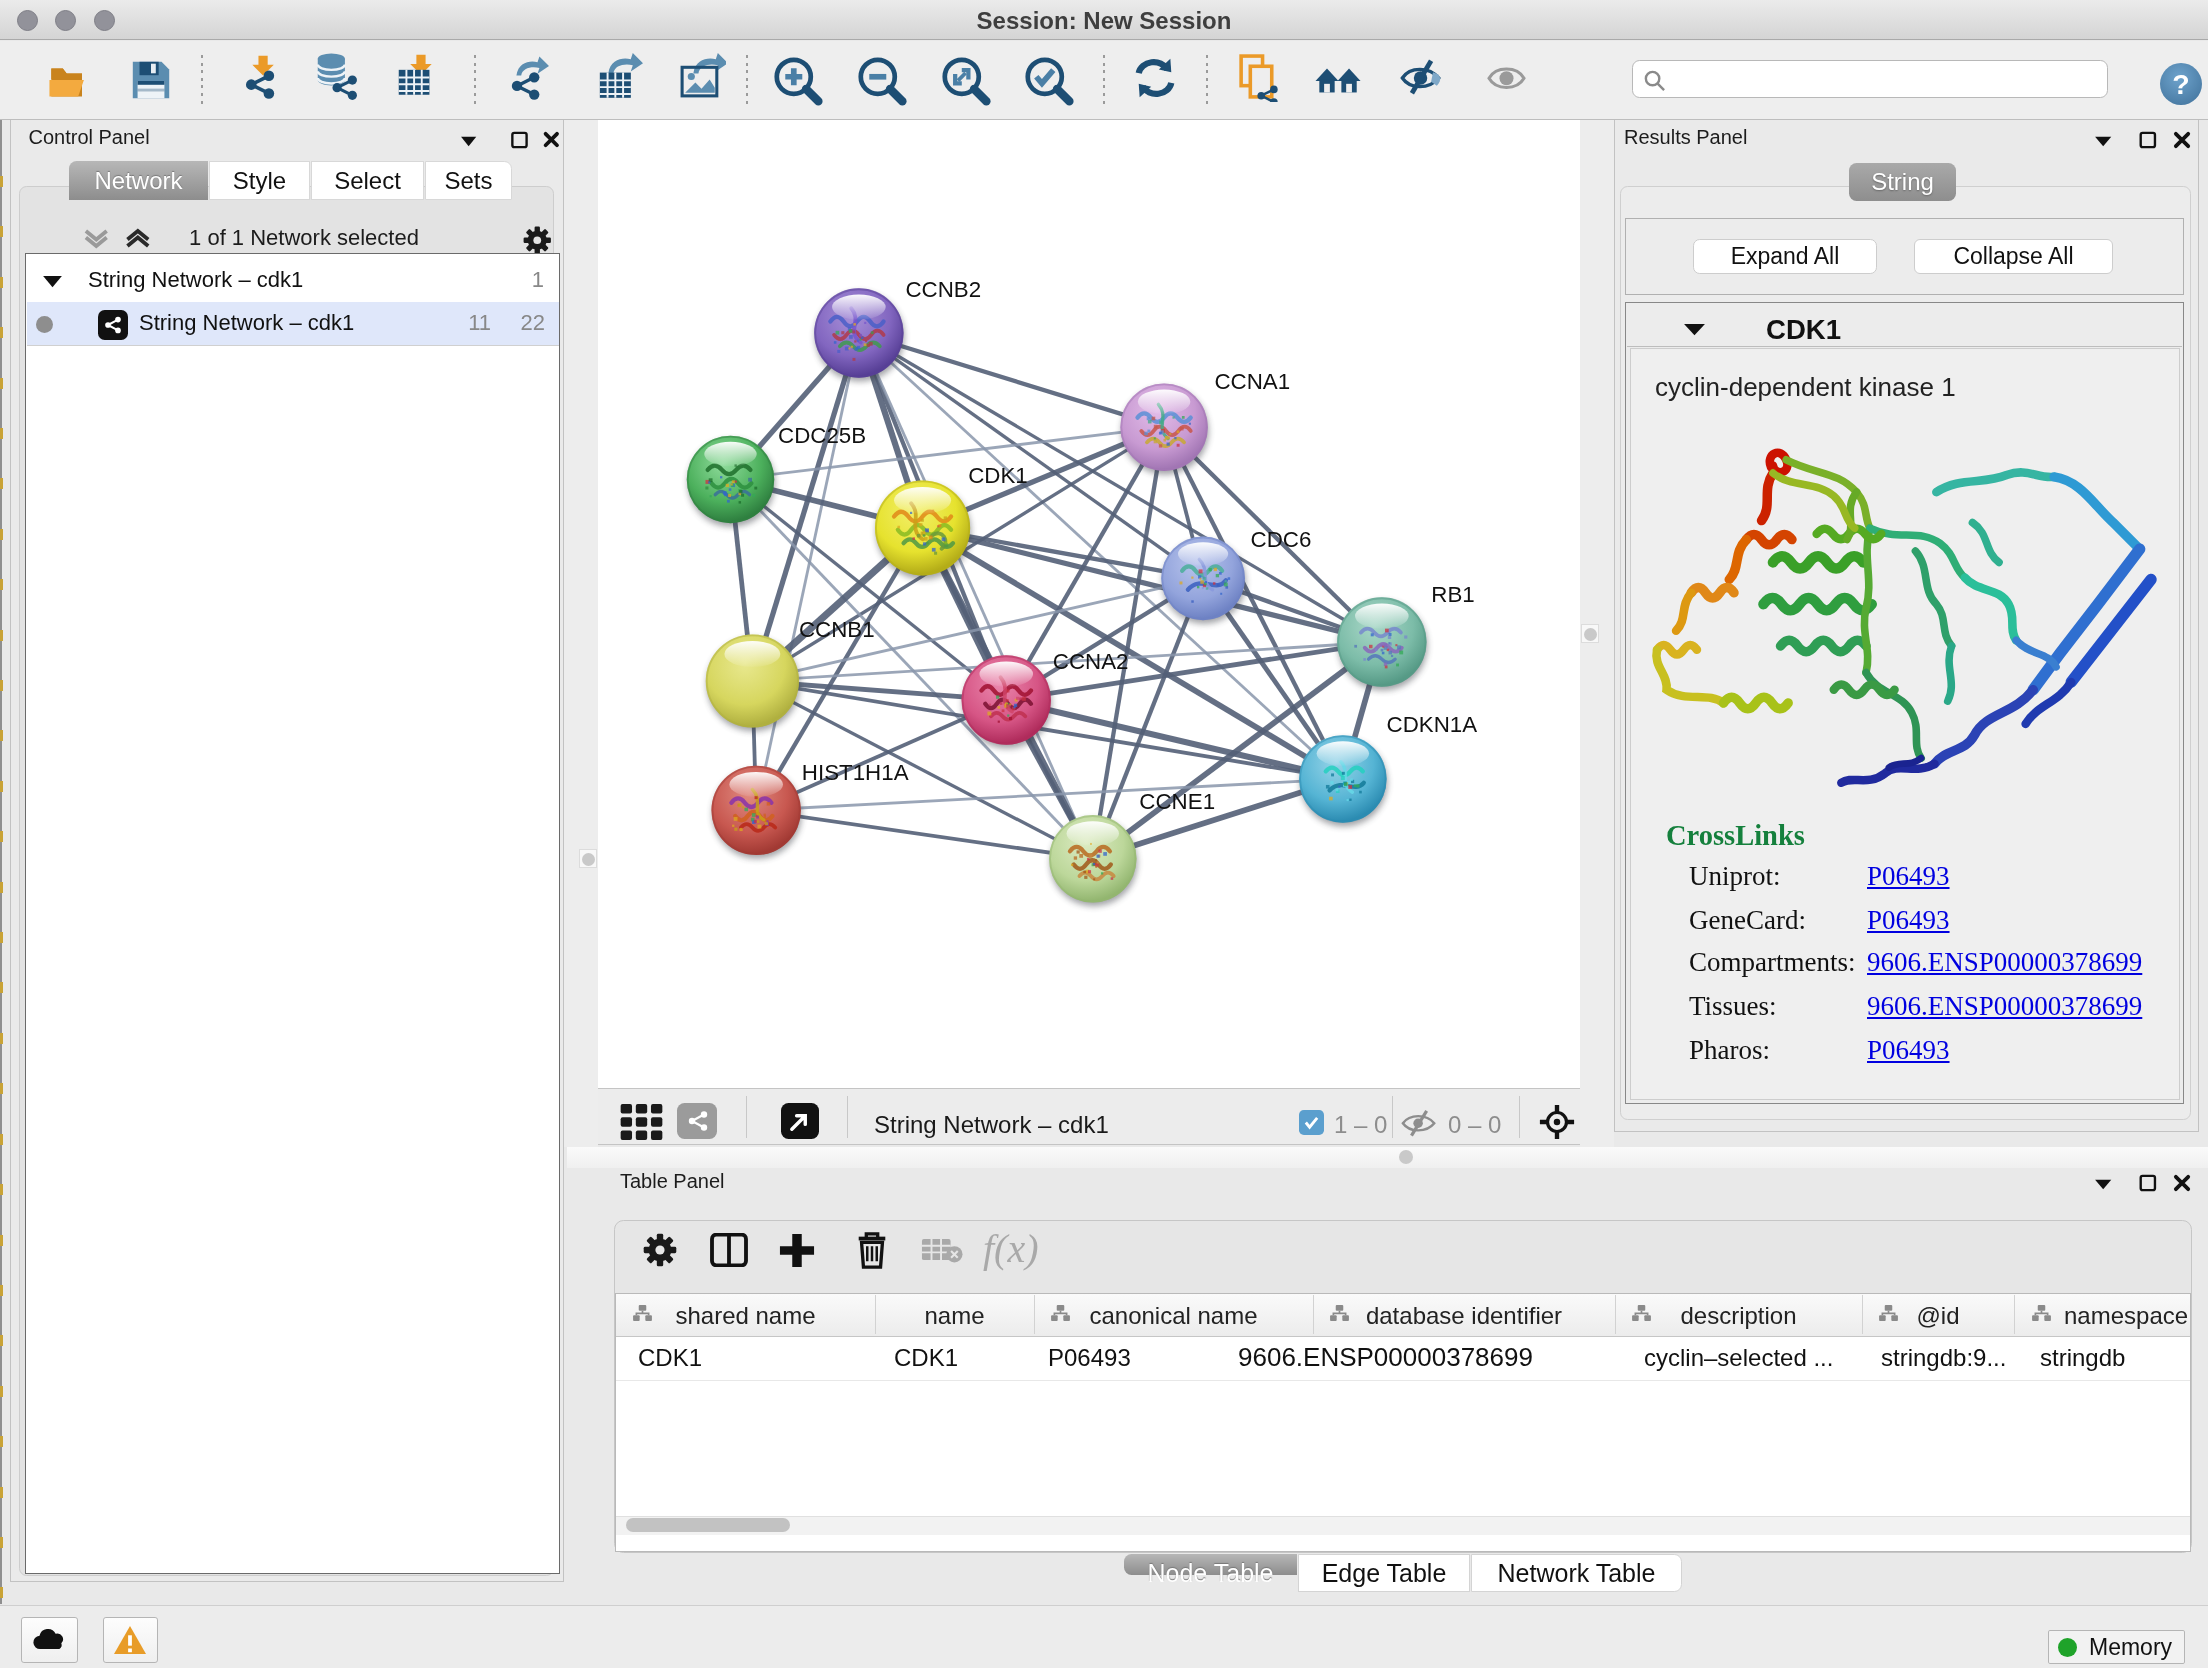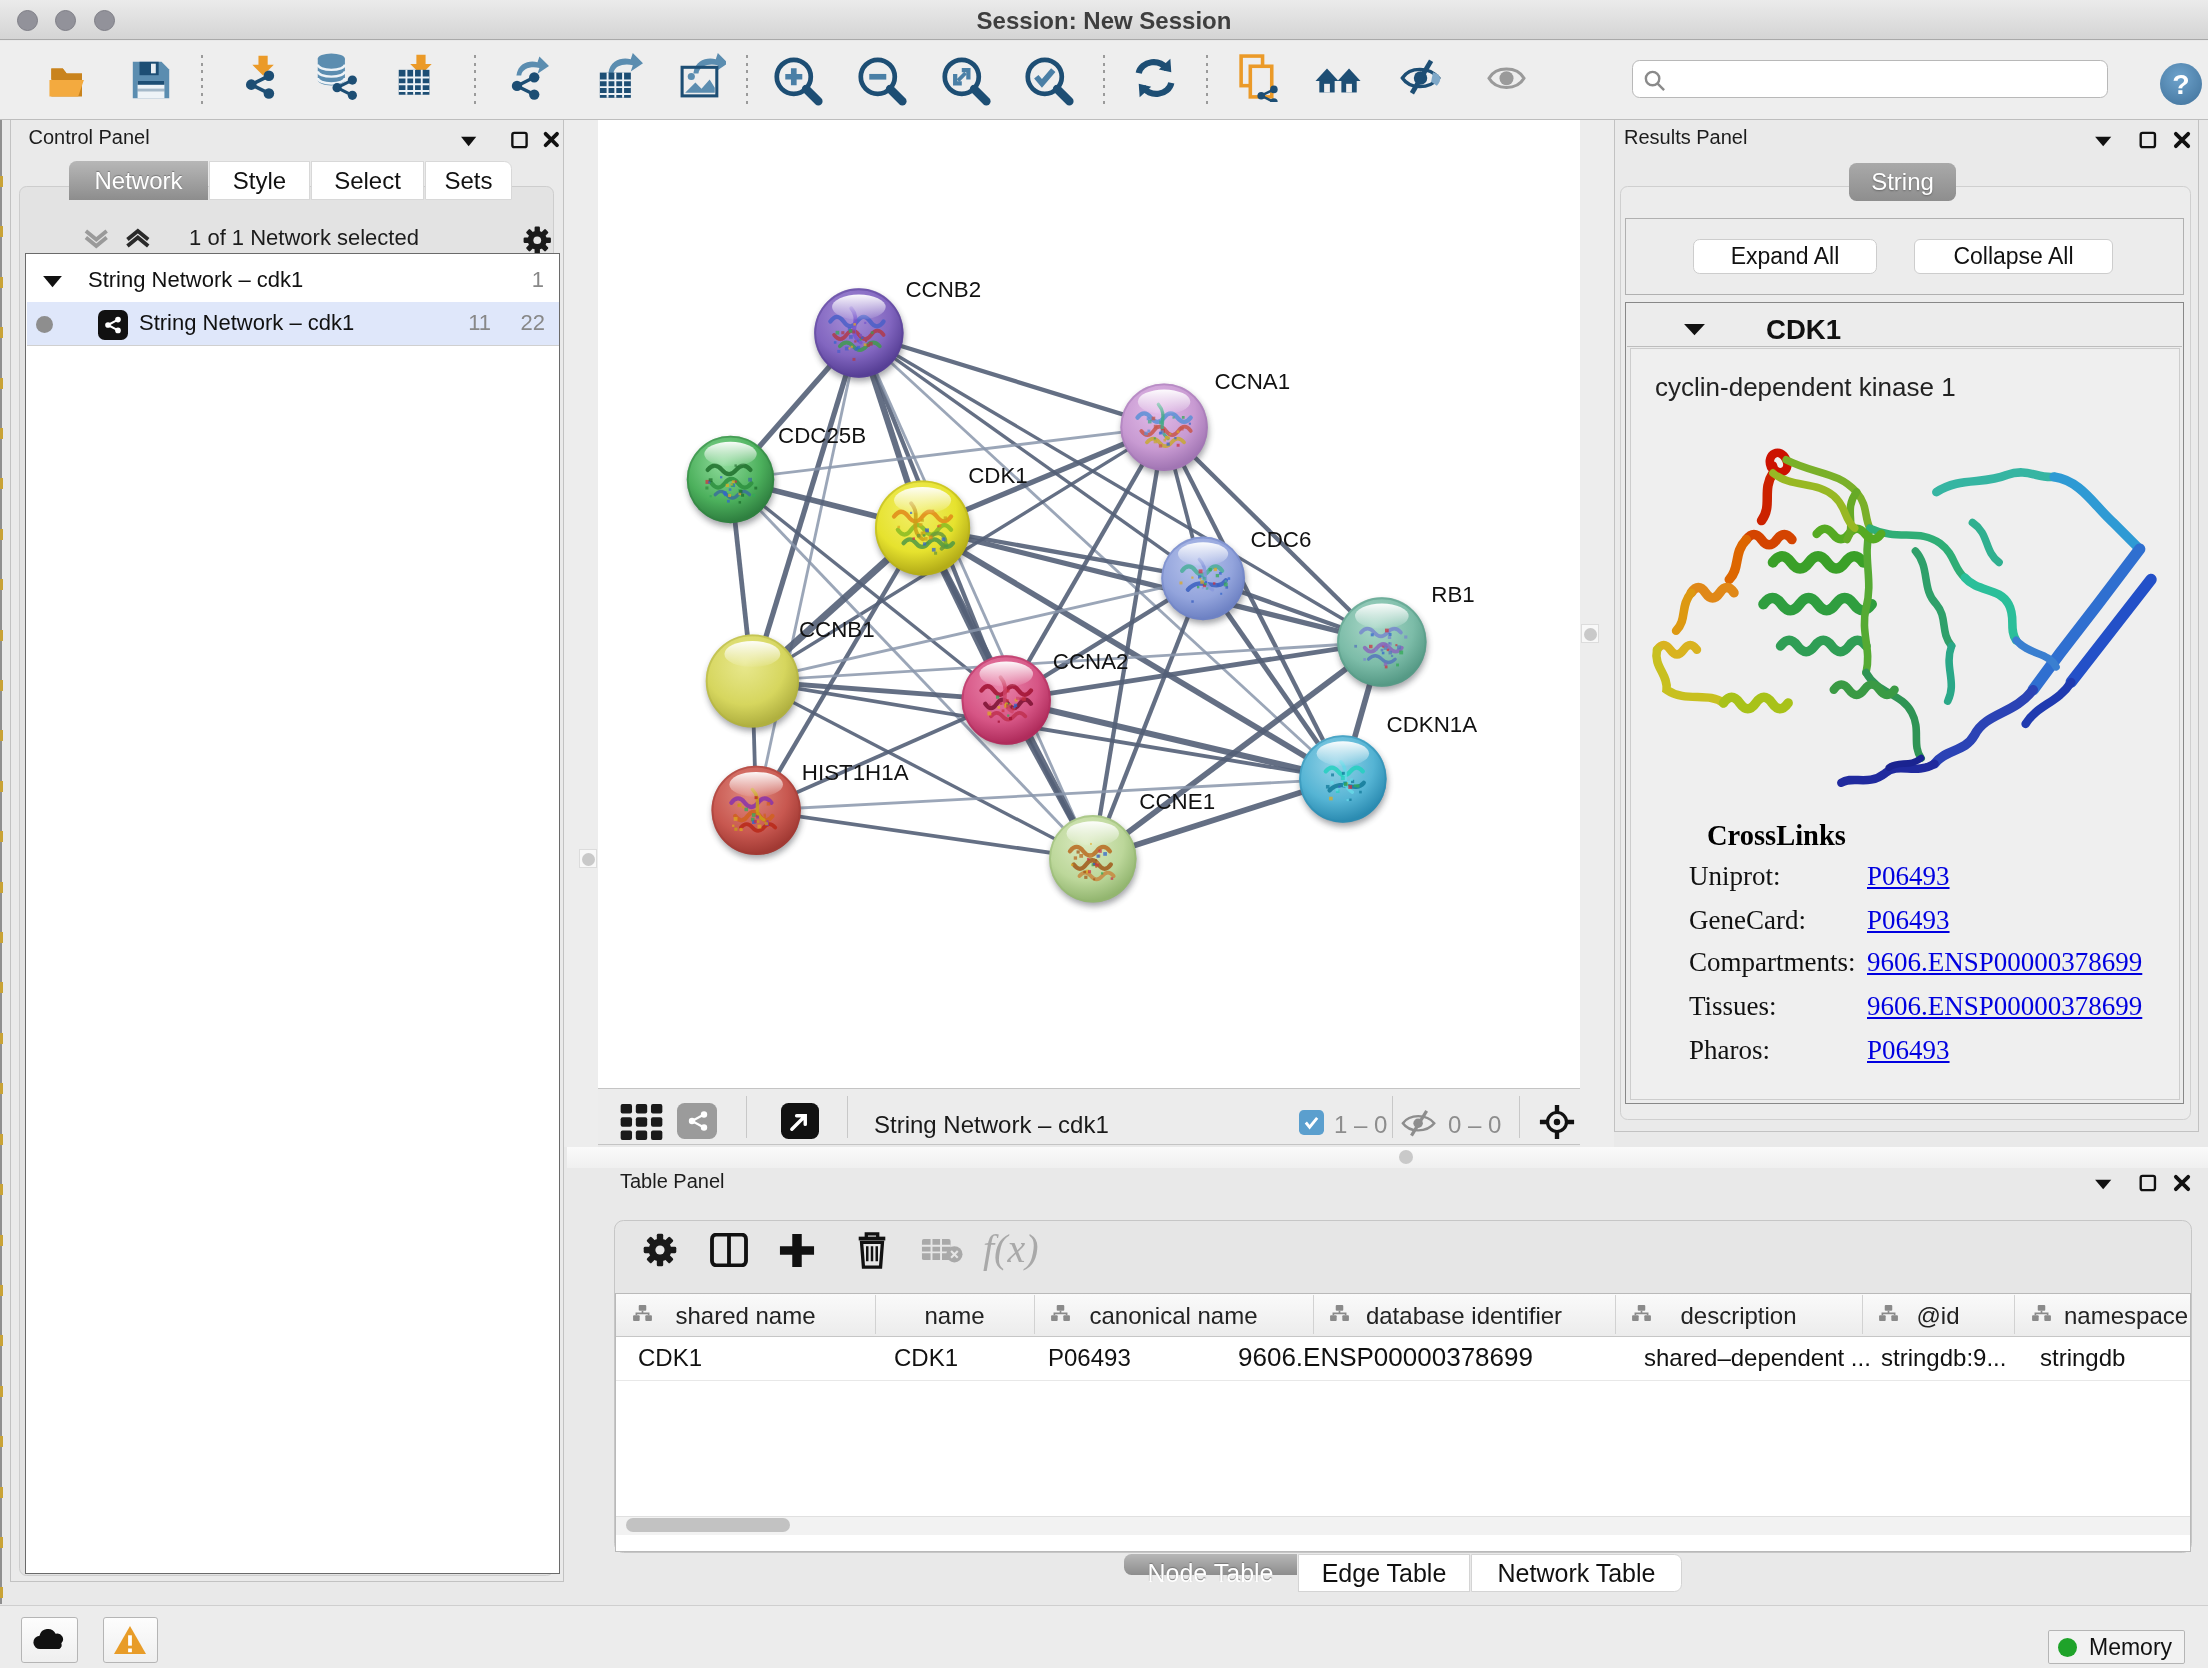--- a/index.html
+++ b/index.html
@@ -897,21 +897,21 @@
       <path d="M306 358 C294 368 282 360 272 368" stroke="#1a2390" stroke-width="7"></path>
       <path d="M196,122 q8.5,-11 17,0.0 q8.5,11 17,0.0 q8.5,-11 17,0.0 q8.5,11 17,0.0 " stroke="#55aa22" stroke-width="9"></path>
       <path d="M238 78 C224 96 238 112 228 128" stroke="#66aa26" stroke-width="8"></path>
       <path d="M214,286 q8.0,-11 16,0.0 q8.0,11 16,0.0 q8.0,-11 16,0.0 q8.0,11 16,0.0 " stroke="#3a9a44" stroke-width="9"></path>
       <path d="M300 140 C316 158 306 180 322 196 C334 210 326 226 338 240" stroke="#2fa06a" stroke-width="8"></path>
       <path d="M338 240 C330 262 344 278 334 298" stroke="#2aa888" stroke-width="8"></path>
       <path d="M360 110 C378 122 372 140 388 152" stroke="#30b090" stroke-width="8"></path>
       <path d="M150 58 C170 74 196 66 214 82 C228 94 224 106 236 116" stroke="#98b824" stroke-width="8"></path>
     </g>
   </svg>
-<div class="abs" style="left:1707px;top:820px;font-family:'Liberation Serif',serif;font-size:28.5px;font-weight:bold;color:#000000">CrossLinks</div>
+<div class="abs" style="left:1666px;top:820px;font-family:'Liberation Serif',serif;font-size:28.5px;font-weight:bold;color:#15803d">CrossLinks</div>
 <div class="abs" style="left:1689px;top:861px;font-family:'Liberation Serif',serif;font-size:27px;color:#111">Uniprot:</div>
 <div class="abs" style="left:1867px;top:861px;font-family:'Liberation Serif',serif;font-size:27px;color:#0000e0;text-decoration:underline">P06493</div>
 <div class="abs" style="left:1689px;top:905px;font-family:'Liberation Serif',serif;font-size:27px;color:#111">GeneCard:</div>
 <div class="abs" style="left:1867px;top:905px;font-family:'Liberation Serif',serif;font-size:27px;color:#0000e0;text-decoration:underline">P06493</div>
 <div class="abs" style="left:1689px;top:947px;font-family:'Liberation Serif',serif;font-size:27px;color:#111">Compartments:</div>
 <div class="abs" style="left:1867px;top:947px;font-family:'Liberation Serif',serif;font-size:27px;color:#0000e0;text-decoration:underline">9606.ENSP00000378699</div>
 <div class="abs" style="left:1689px;top:991px;font-family:'Liberation Serif',serif;font-size:27px;color:#111">Tissues:</div>
 <div class="abs" style="left:1867px;top:991px;font-family:'Liberation Serif',serif;font-size:27px;color:#0000e0;text-decoration:underline">9606.ENSP00000378699</div>
 <div class="abs" style="left:1689px;top:1035px;font-family:'Liberation Serif',serif;font-size:27px;color:#111">Pharos:</div>
 <div class="abs" style="left:1867px;top:1035px;font-family:'Liberation Serif',serif;font-size:27px;color:#0000e0;text-decoration:underline">P06493</div>
@@ -1019,21 +1019,21 @@
       <rect x="0" y="11" width="7" height="6" rx="1"></rect>
       <rect x="13" y="11" width="7" height="6" rx="1"></rect>
       <path d="M10 6 v3 M3.5 11 v-2 h13 v2" stroke="#8a8a8a" stroke-width="1.8" fill="none"></path>
     </g>
   </svg>
 <div class="abs" style="left:616px;top:1337px;width:1574px;height:44px;border-bottom:1px solid #e8e8e8"></div>
 <div class="abs" style="left:638px;top:1344px;font-size:24px;color:#111">CDK1</div>
 <div class="abs" style="left:894px;top:1344px;font-size:24px;color:#111">CDK1</div>
 <div class="abs" style="left:1048px;top:1344px;font-size:24px;color:#111">P06493</div>
 <div class="abs" style="left:1238px;top:1342px;font-size:26px;color:#111">9606.ENSP00000378699</div>
-<div class="abs" style="left:1644px;top:1344px;font-size:24px;color:#111">shared–dependent ...</div>
+<div class="abs" style="left:1644px;top:1344px;font-size:24px;color:#111">cyclin–selected ...</div>
 <div class="abs" style="left:1881px;top:1344px;font-size:24px;color:#111">stringdb:9...</div>
 <div class="abs" style="left:2040px;top:1344px;font-size:24px;color:#111">stringdb</div>
 <div class="abs" style="left:616px;top:1516px;width:1574px;height:19px;background:#f2f2f2;border-top:1px solid #e0e0e0"></div>
 <div class="abs" style="left:626px;top:1518px;width:164px;height:14.3px;background:#c2c2c2;border-radius:7.6px"></div>
 <div class="abs" style="left:1124px;top:1554px;width:173px;height:21px;background:linear-gradient(#b7b7b7,#8d8d8d);border-radius:7.6px 0 0 7.6px;color:#fff;font-size:25px;text-align:center;line-height:38px;text-shadow:0 -1px 1px #777">Node Table</div>
 <div class="abs" style="left:1298px;top:1554px;width:172px;height:38px;background:#fff;border:1px solid #d4d4d4;color:#111;font-size:25px;text-align:center;line-height:36px">Edge Table</div>
 <div class="abs" style="left:1471px;top:1554px;width:211px;height:38px;background:#fff;border:1px solid #d4d4d4;border-radius:0 7.6px 7.6px 0;color:#111;font-size:25px;text-align:center;line-height:36px">Network Table</div>
 <div class="abs" style="left:0;top:1605px;width:2208px;height:64px;background:#ececec;border-top:1px solid #cfcfcf"></div>
 <div class="abs" style="left:21px;top:1617px;width:57px;height:46px;background:linear-gradient(#fdfdfd,#efefef);border:1px solid #b5b5b5;border-radius:2.9px"></div>
 <svg class="abs" style="left:31px;top:1628px" width="36" height="25" viewBox="0 0 38 26">

